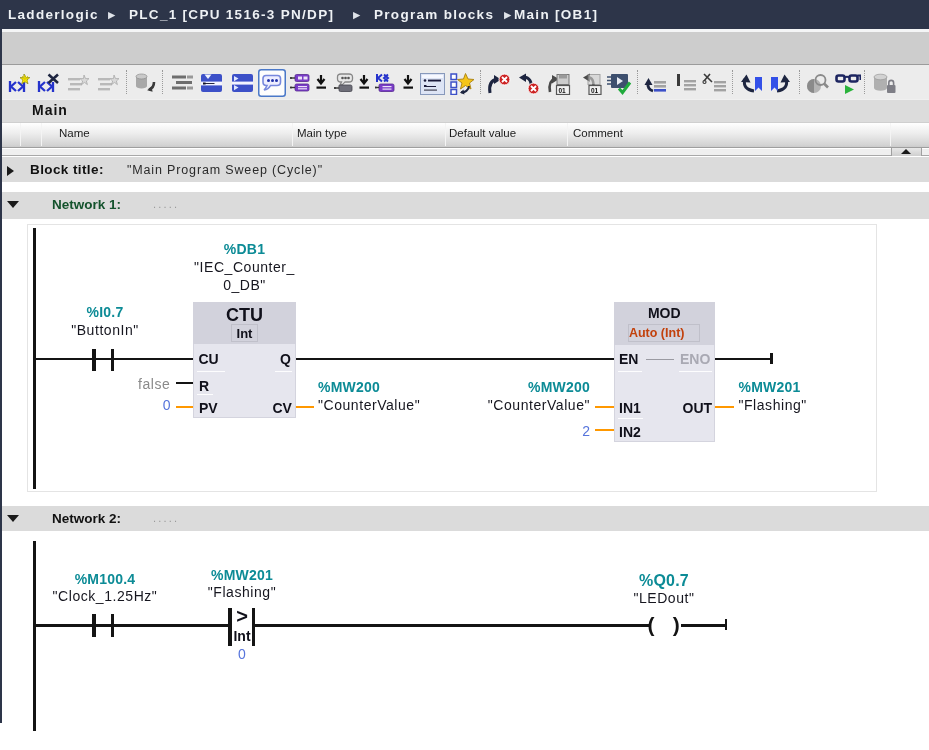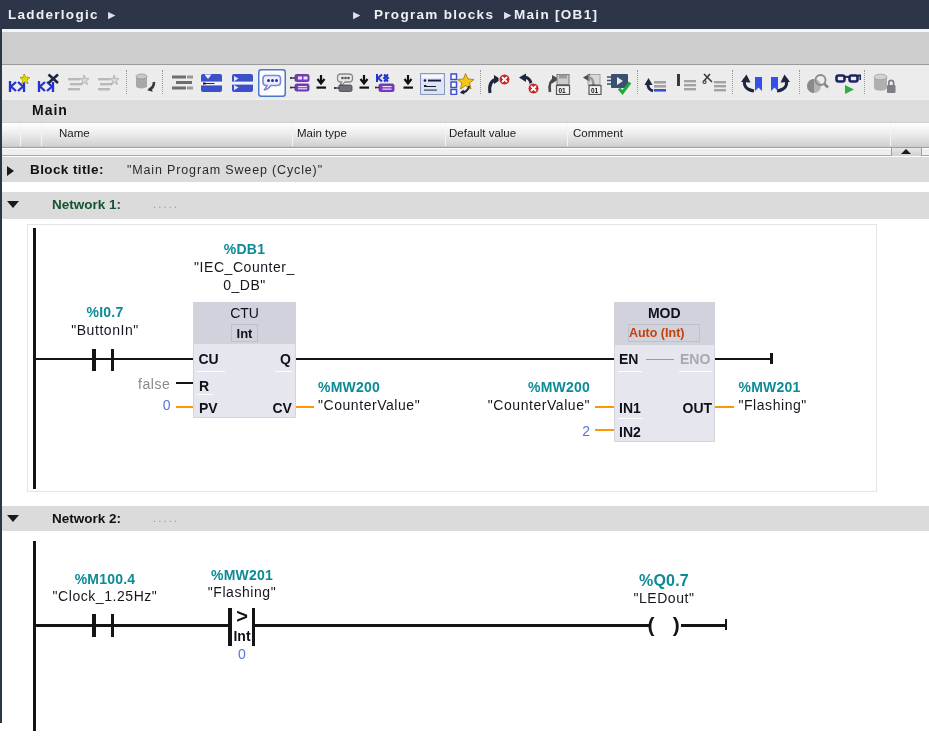--- a/index.html
+++ b/index.html
@@ -22,20 +22,21 @@
   .bca { position:absolute; top:9px; color:#dfe3e9; font-size:9.5px; }
 </style>
 </head>
 <body>
 <div id="page">
 
   <div class="abs" style="left:0;top:0;width:929px;height:29px;background:#2d3549;"></div>
   <div class="abs" style="left:0;top:29px;width:929px;height:2.5px;background:#f4f5f6;"></div>
   <div class="bc" style="left:8px;">Ladderlogic</div>
   <div class="bca" style="left:108px;">▶</div>
+  <div class="bc" style="left:129px;">PLC_1 [CPU 1516-3 PN/DP]</div>
   <div class="bca" style="left:353px;">▶</div>
   <div class="bc" style="left:374px;">Program blocks</div>
   <div class="bca" style="left:504px;">▶</div>
   <div class="bc" style="left:514px;text-align:right;">Main [OB1]</div>
 
   <div class="abs" style="left:0;top:29px;width:2px;height:694px;background:#2d3549;"></div>
 
   <div class="abs" style="left:2px;top:31.5px;width:927px;height:32px;background:#cdcdcd;"></div>
   <div class="abs" style="left:2px;top:63.5px;width:927px;height:1.5px;background:#9b9b9b;"></div>
 
@@ -350,21 +351,21 @@
 
   <div class="abs ctr teal" style="left:45px;top:303.5px;width:120px;font-size:14px;">%I0.7</div>
   <div class="abs ctr nm" style="left:45px;top:322px;width:120px;font-size:14px;">"ButtonIn"</div>
 
   <div class="abs ctr teal" style="left:164.5px;top:240.5px;width:160px;font-size:14px;">%DB1</div>
   <div class="abs ctr nm" style="left:164.5px;top:258.5px;width:160px;font-size:14px;">"IEC_Counter_</div>
   <div class="abs ctr nm" style="left:164.5px;top:276.5px;width:160px;font-size:14px;">0_DB"</div>
 
   <div class="abs" style="left:193.4px;top:302px;width:102.3px;height:116px;background:#e6e6ee;border:1px solid #d4d4de;"></div>
   <div class="abs" style="left:193.4px;top:302px;width:102.3px;height:42px;background:#d2d2dc;"></div>
-  <div class="abs ctr" style="left:193.4px;top:304.5px;width:102.3px;font-size:14px;font-weight:normal;color:#10101a;">CTU</div>
+  <div class="abs ctr" style="left:193.4px;top:304.5px;width:102.3px;font-size:18px;font-weight:bold;color:#10101a;">CTU</div>
   <div class="abs" style="left:231px;top:323.5px;width:27px;height:18.5px;border:1px solid #c0c0ca;"></div>
   <div class="abs ctr" style="left:231px;top:326px;width:27px;font-size:13px;font-weight:bold;color:#10101a;">Int</div>
 
   <div class="pin" style="left:198.5px;top:352px;">CU</div>
   <div class="pin" style="left:199px;top:378.5px;">R</div>
   <div class="pin" style="left:199px;top:401px;text-align:right;">PV</div>
   <div class="pin" style="left:280px;top:352px;">Q</div>
   <div class="pin" style="left:272.5px;top:401px;">CV</div>
   <div class="wline" style="left:197px;top:370.5px;width:28px;"></div>
   <div class="wline" style="left:197px;top:394px;width:16px;"></div>

